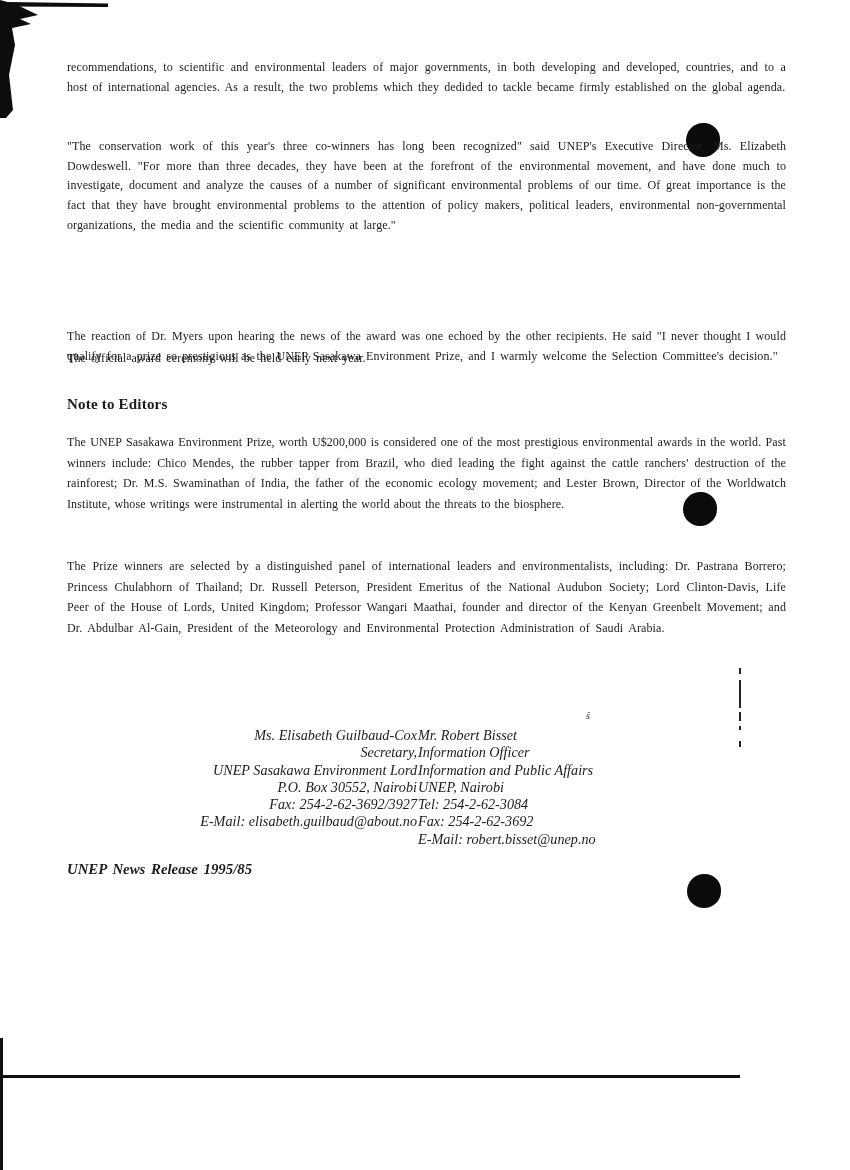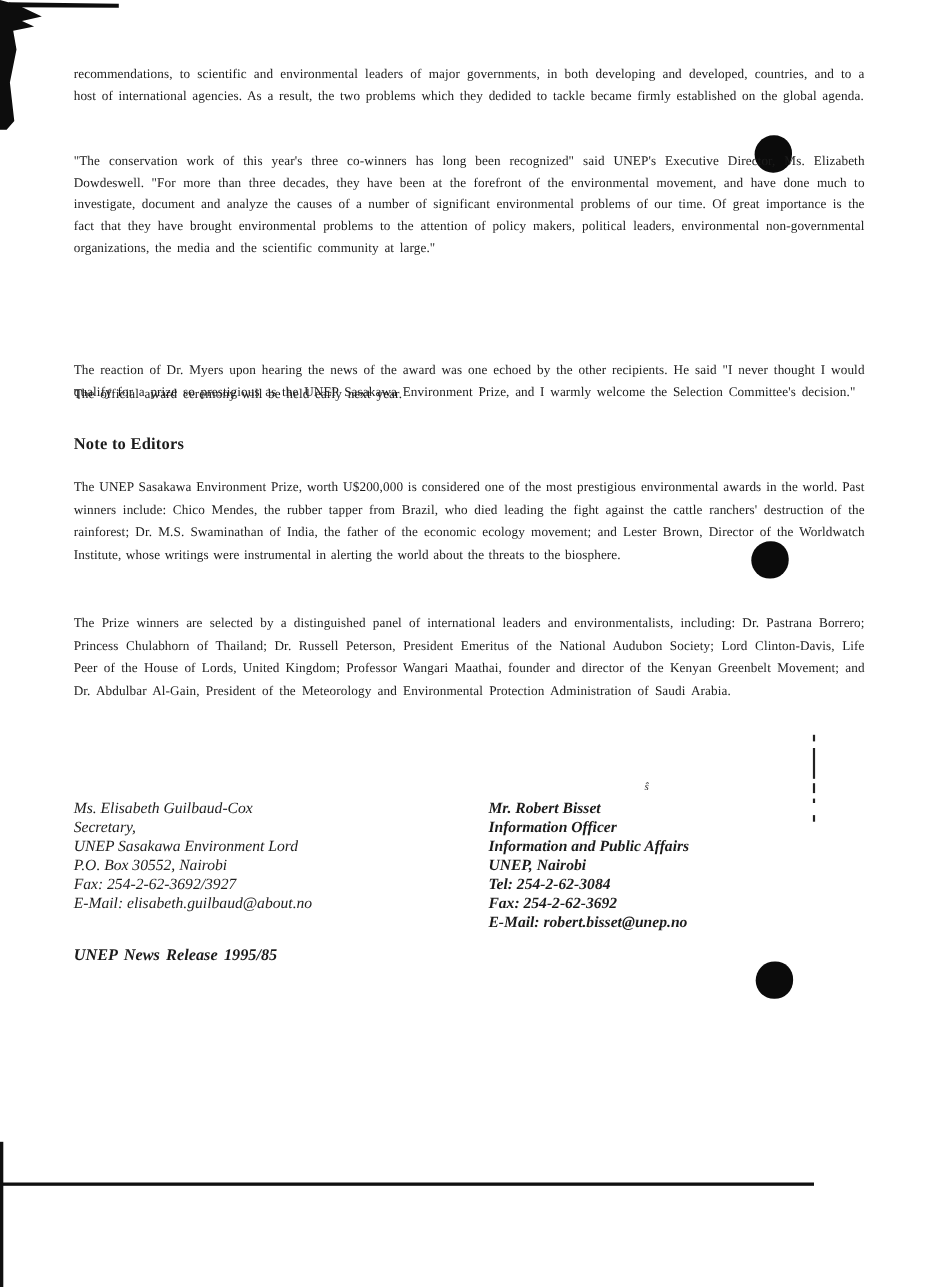--- a/index.html
+++ b/index.html
@@ -25,22 +25,22 @@
   #np1 { top:432px; line-height:20.7px; word-spacing:1px; }
   #np2 { top:556px; line-height:20.7px; word-spacing:2.5px; }
   .info-line {
     position:absolute; left:67px; top:691px;
     font-style:italic; font-weight:bold; font-size:14.8px; word-spacing:2px;
   }
   .contact {
     position:absolute; top:727px;
     font-style:italic; font-size:14.2px; line-height:17.3px;
   }
-  .contact.left  { left:67px;  width:350px; }
-  .contact.right { left:444px; width:330px;font-weight:bold; }
+  .contact.left  { left:67px;  width:350px;text-align:right; }
+  .contact.right { left:418px; width:330px; }
   .contact div { white-space:nowrap; }
   .release {
     position:absolute; left:67px; top:861px;
     font-style:italic; font-weight:bold; font-size:14.8px; word-spacing:2px;
   }
   
   .hole { position:absolute; width:34px; height:34px; background:#0b0b0b;
           border-radius:52% 48% 50% 50%; }
   #hole1 { left:686px; top:123px; }
   #hole2 { left:683px; top:492px; }

